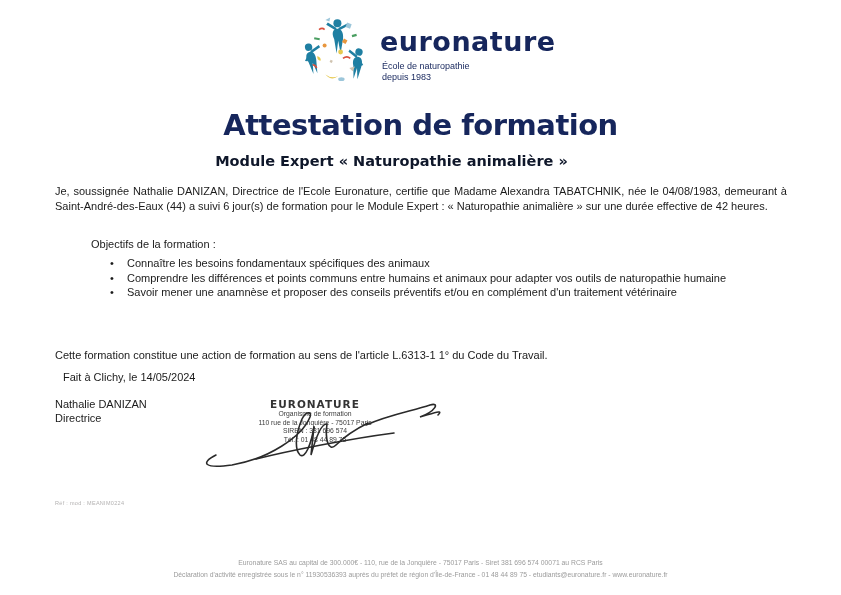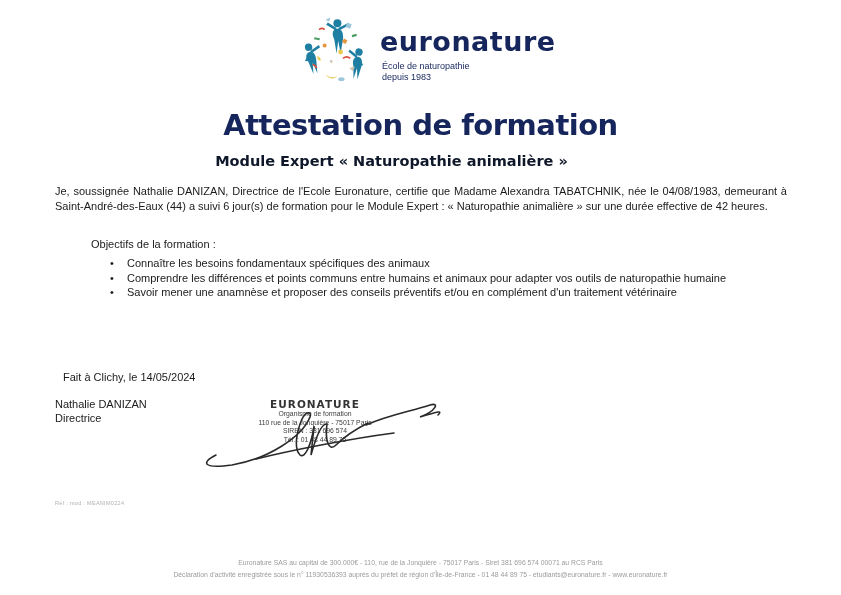--- a/index.html
+++ b/index.html
@@ -155,20 +155,21 @@
   <div class="intro">Je, soussignée Nathalie DANIZAN, Directrice de l'Ecole Euronature, certifie que Madame Alexandra TABATCHNIK, née le 04/08/1983, demeurant à Saint-André-des-Eaux (44) a suivi 6 jour(s) de formation pour le Module Expert : « Naturopathie animalière » sur une durée effective de 42 heures.</div>
 
   <div class="objectives-heading">Objectifs de la formation :</div>
 
   <ul class="objectives">
     <li>Connaître les besoins fondamentaux spécifiques des animaux</li>
     <li>Comprendre les différences et points communs entre humains et animaux pour adapter vos outils de naturopathie humaine</li>
     <li>Savoir mener une anamnèse et proposer des conseils préventifs et/ou en complément d'un traitement vétérinaire</li>
   </ul>
 
+  <div class="legal-line">Cette formation constitue une action de formation au sens de l'article L.6313-1 1° du Code du Travail.</div>
   <div class="place-date">Fait à Clichy, le 14/05/2024</div>
 
   <div class="signatory">
     <div>Nathalie DANIZAN</div>
     <div>Directrice</div>
   </div>
 
   <div class="stamp">
     <div class="stamp-title">EURONATURE</div>
     <div class="stamp-line">Organisme de formation</div>

